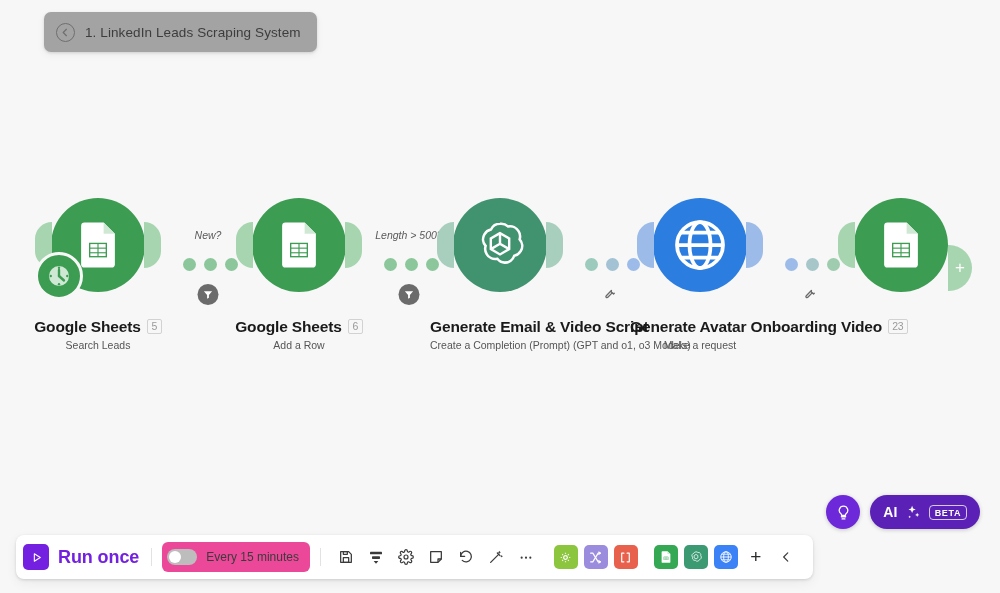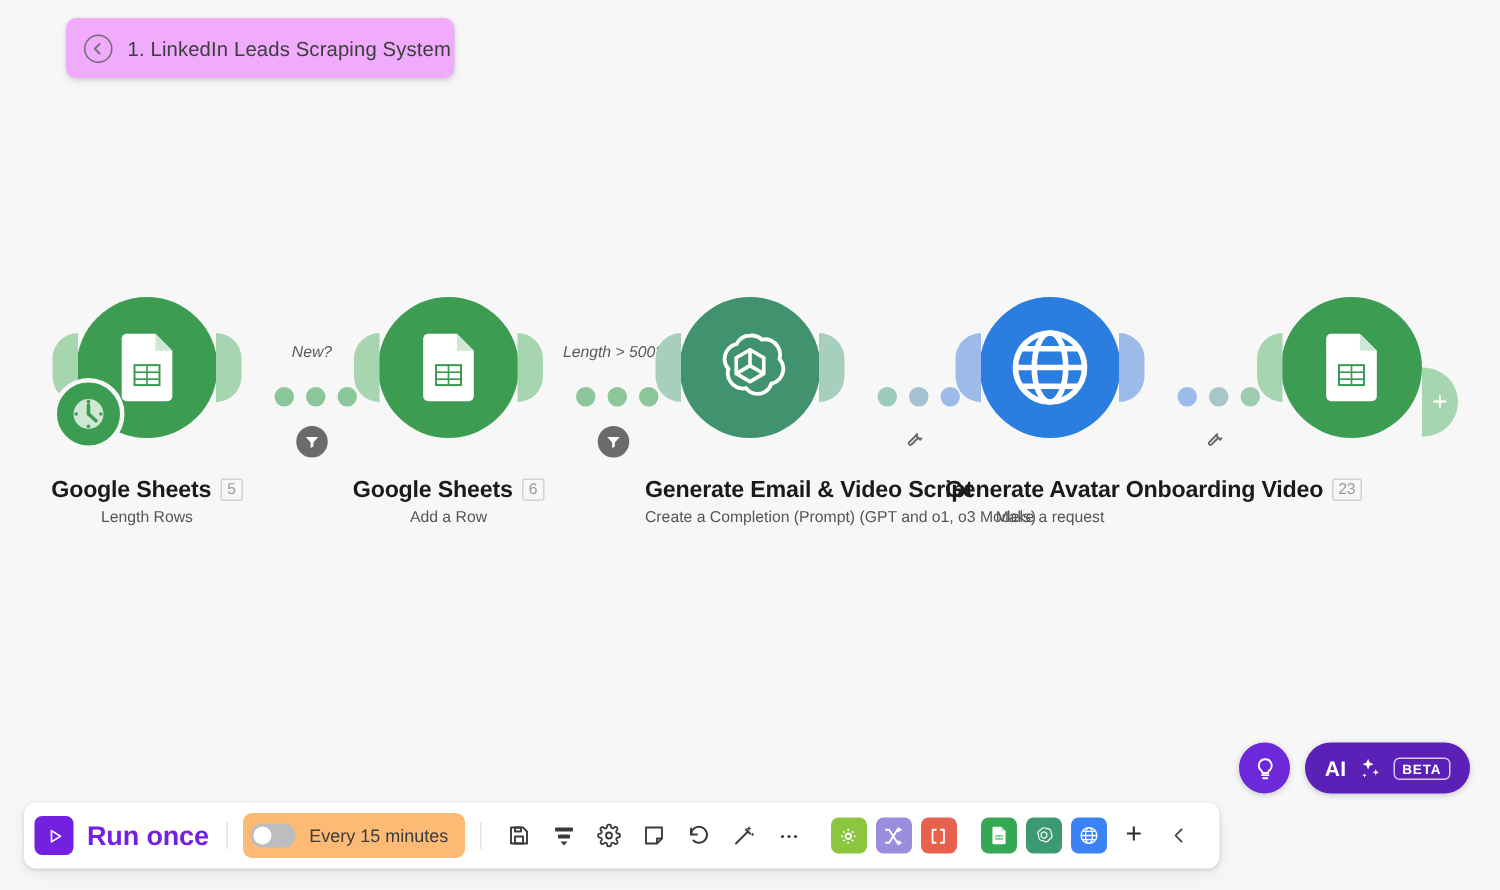--- a/index.html
+++ b/index.html
@@ -18,22 +18,22 @@
     background: #f7f7f7;
   }
 
   
   .breadcrumb {
     position: absolute;
     left: 44px; top: 12px;
     height: 40px;
     display: flex; align-items: center;
     gap: 10px;
-    padding: 0 2px 0 12px;
-    background: #f0abfc;
+    padding: 0 16px 0 12px;
+    background: #a3a3a3;
     border-radius: 7px;
     box-shadow: 0 1px 3px rgba(0,0,0,0.13), 0 3px 8px rgba(0,0,0,0.05);
   }
   .bc-back {
     width: 19px; height: 19px;
     border: 1.4px solid #6f6f6f;
     border-radius: 50%;
     display: flex; align-items: center; justify-content: center;
     color: #6f6f6f;
     flex: 0 0 auto;
@@ -241,21 +241,21 @@
     font-size: 18px; font-weight: bold; color: #7320e0;
     letter-spacing: -.1px;
   }
   .tb-sep {
     width: 1px; height: 18px;
     background: #e2e2e2;
     margin: 0 10px;
   }
   .sched {
     display: flex; align-items: center; gap: 9px;
-    background: #fdba74;
+    background: #ec4899;
     border-radius: 6px;
     height: 30px;
     padding: 0 11px 0 5px;
     cursor: pointer;
   }
   .toggle {
     width: 30px; height: 16px;
     border-radius: 9px;
     background: #bdbdbd;
     position: relative;
@@ -322,21 +322,21 @@
             <circle cx="18.6" cy="12" r="0.95" fill="#3c9c52"></circle>
             <circle cx="12" cy="18.6" r="0.95" fill="#3c9c52"></circle>
             <circle cx="5.4" cy="12" r="0.95" fill="#3c9c52"></circle>
             <line x1="12" y1="12" x2="12" y2="7.2" stroke="#3c9c52" stroke-width="1.9" stroke-linecap="round"></line>
             <line x1="12" y1="12" x2="16" y2="15.6" stroke="#3c9c52" stroke-width="1.9" stroke-linecap="round"></line>
           </svg>
         </div>
       </div>
       <div class="node-label">
         <div class="node-title"><span>Google Sheets</span><span class="badge">5</span></div>
-        <div class="node-sub">Length Rows</div>
+        <div class="node-sub">Search Leads</div>
       </div>
     </div>
 
     <div class="conn" style="left:160px; width:96px;">
       <div class="conn-label">New?</div>
       <div class="dots" style="left:23px;">
         <span class="dot" style="background:#8cc79b;"></span>
         <span class="dot" style="background:#8cc79b;"></span>
         <span class="dot" style="background:#8cc79b;"></span>
       </div>

